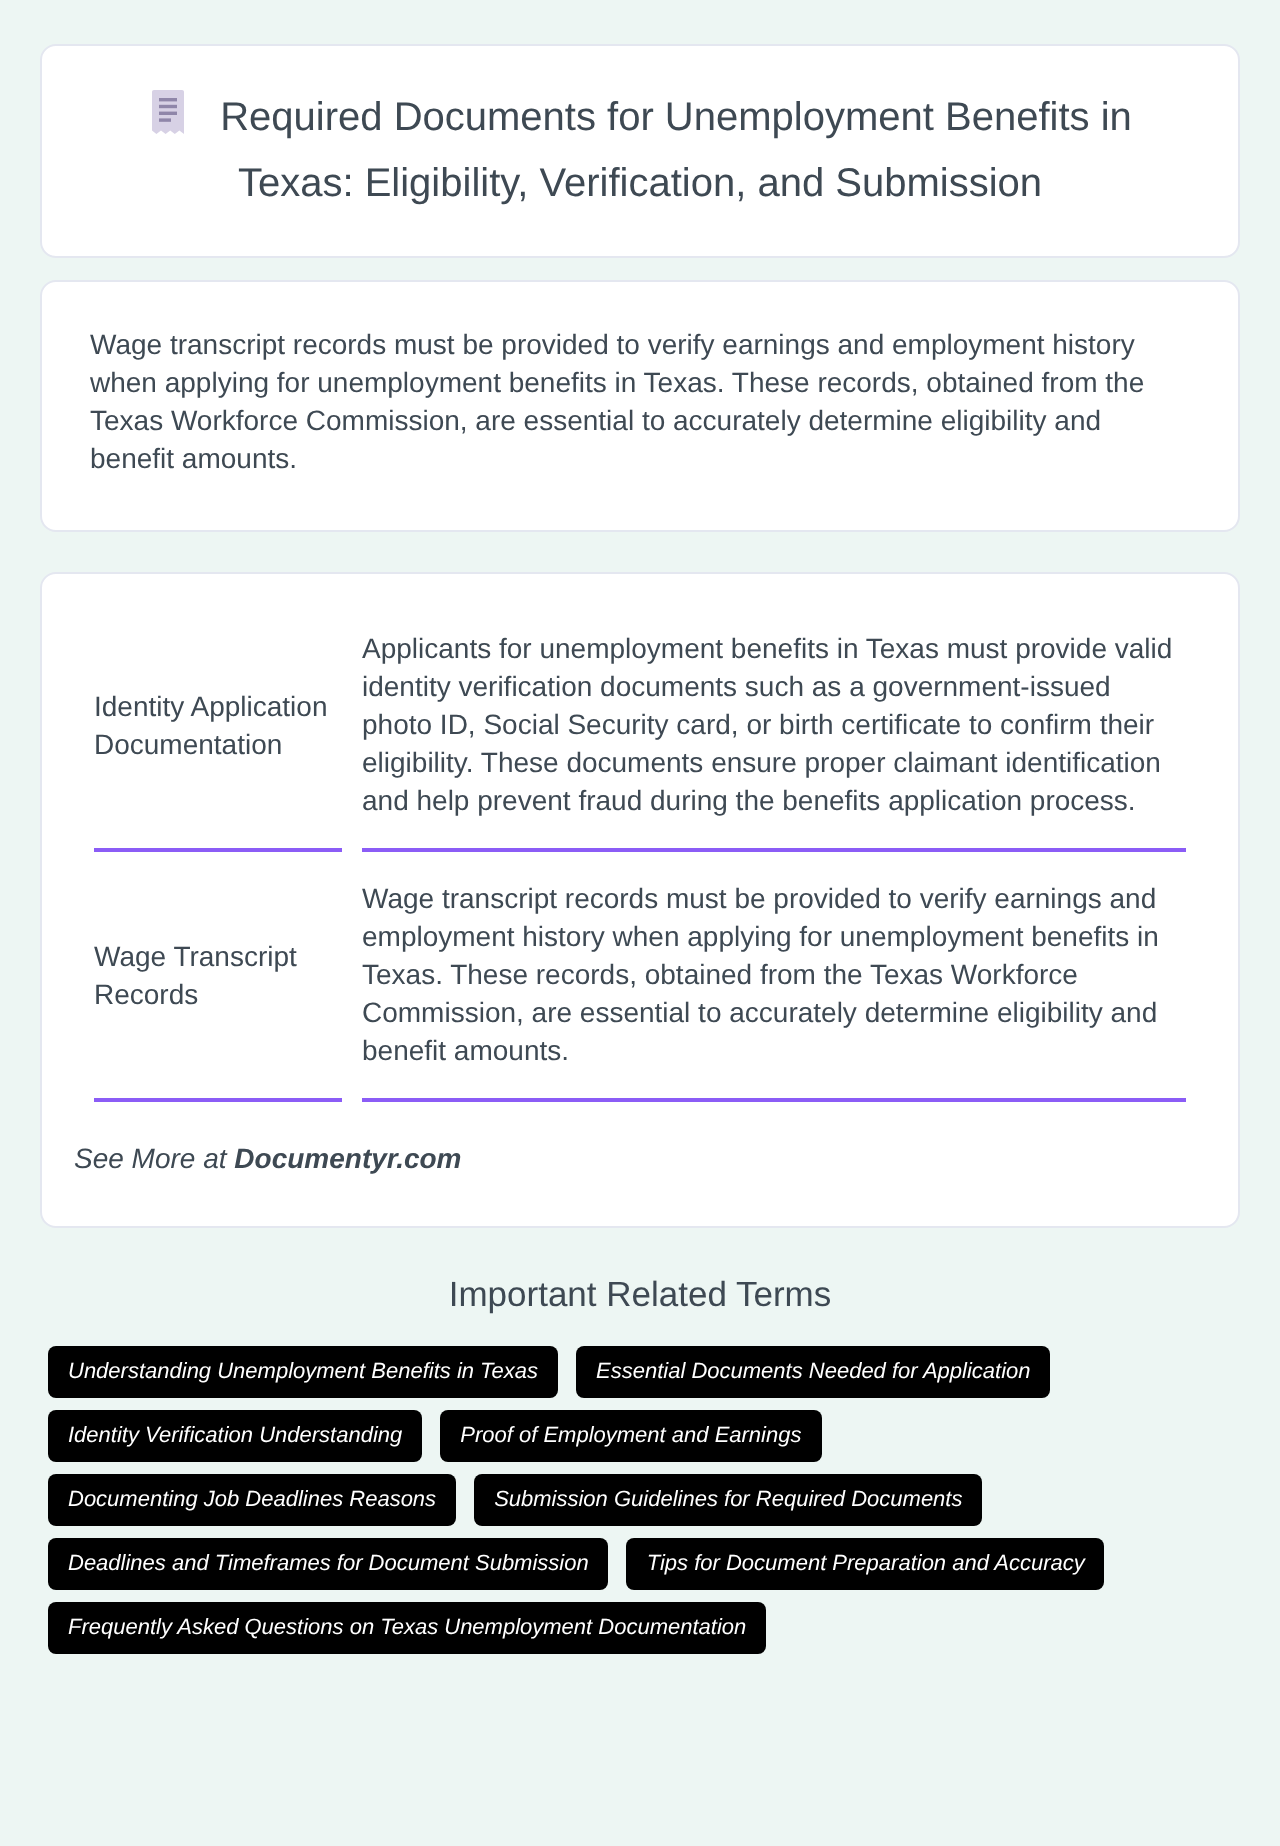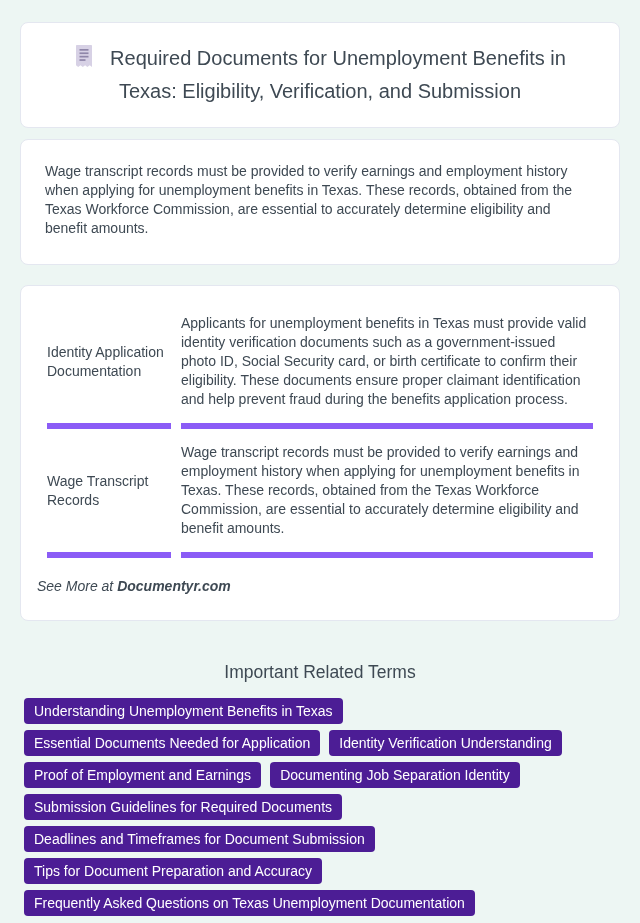--- a/index.html
+++ b/index.html
@@ -44,21 +44,21 @@
     color: #3e4953;
   }
 
   .table-card { padding: 14px 16px 16px; margin-bottom: 0; }
   table.terms-table {
     width: 100%;
     border-collapse: separate;
     border-spacing: 10px 0;
   }
   .terms-table td {
-    border-bottom: 6px solid #8b5cf6;
+    border-bottom: 2px solid #8b5cf6;
     padding: 14px 0;
     font-size: 14px;
     line-height: 19px;
     vertical-align: middle;
     color: #3e4953;
   }
   .terms-table td.term-cell { width: 124px; }
 
   .see-more {
     font-style: italic;
@@ -66,38 +66,39 @@
     margin: 20px 0 10px;
     color: #3e4953;
   }
   .see-more .brand { font-weight: bold; }
 
   .related-heading {
     text-align: center;
     font-size: 17.5px;
     font-weight: 500;
     color: #3e4953;
-    margin: 41px 0 15px;
+    margin: 23px 0 15px;
   }
 
   .tags {
     display: flex;
     flex-wrap: wrap;
     gap: 6px 9px;
     padding: 0 4px;
   }
   .tag {
     display: inline-block;
-    background: #4c1d95;
+    background: #000000;
     color: #ffffff;
-    font-size: 14px;
+    font-size: 11px;
     line-height: 16px;
     padding: 5px 10px;
     border-radius: 4px;
     cursor: pointer;
+    font-style: italic;
   }
 </style>
 </head>
 <body>
 
 <div class="page">
 
   <div class="card header-card">
     <h1 class="page-title"><span class="receipt-icon-wrap"><svg width="20" height="25" viewBox="0 0 20 25" aria-hidden="true">
           <path d="M3 1h14c.6 0 1 .4 1 1v21l-2.3-1.7-2.3 1.7-2.3-1.7L8.8 23l-2.3-1.7L4.2 23 2 21.3V2c0-.6.4-1 1-1z" fill="#d7d1e5"></path>
@@ -128,20 +129,20 @@
     <p class="see-more"><span>See More at </span><span class="brand">Documentyr.com</span></p>
   </div>
 
   <h2 class="related-heading">Important Related Terms</h2>
 
   <div class="tags">
     <span class="tag">Understanding Unemployment Benefits in Texas</span>
     <span class="tag">Essential Documents Needed for Application</span>
     <span class="tag">Identity Verification Understanding</span>
     <span class="tag">Proof of Employment and Earnings</span>
-    <span class="tag">Documenting Job Separation Identity</span>
+    <span class="tag">Documenting Job Deadlines Reasons</span>
     <span class="tag">Submission Guidelines for Required Documents</span>
     <span class="tag">Deadlines and Timeframes for Document Submission</span>
     <span class="tag">Tips for Document Preparation and Accuracy</span>
     <span class="tag">Frequently Asked Questions on Texas Unemployment Documentation</span>
   </div>
 
 </div>
 
 </body></html>

